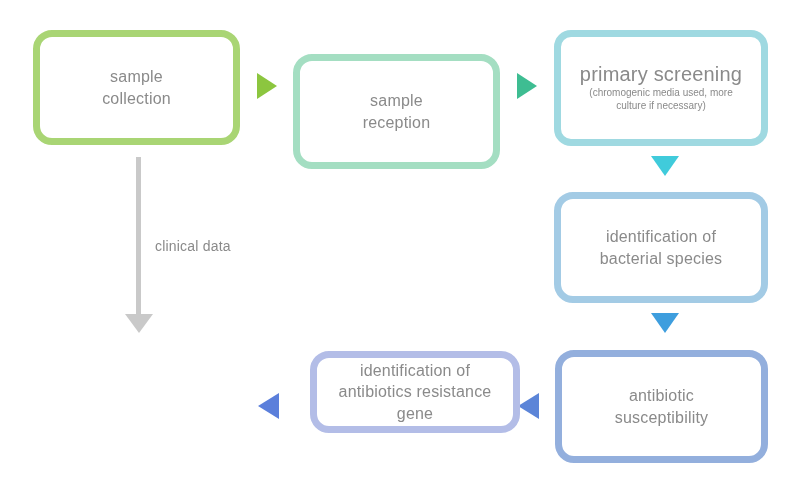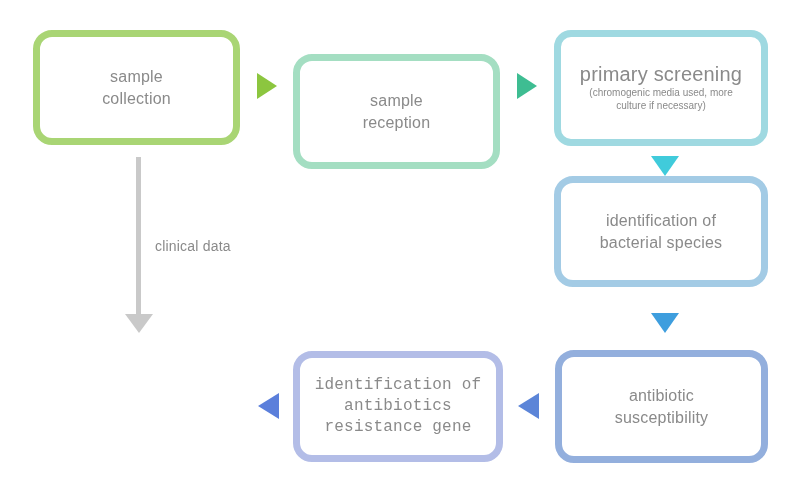--- a/index.html
+++ b/index.html
@@ -101,36 +101,36 @@
 
   <div class="tri tri-right" style="left: 517px; top: 73px; --c: #3ebd92;"></div>
 
   <div class="node" style="left: 554px; top: 30px; width: 214px; height: 116px; border-radius: 17px; --c: #9fd9e1;">
     <span class="title">primary screening</span>
     <span class="sublabel">(chromogenic media used, more culture if necessary)</span>
   </div>
 
   <div class="tri tri-down" style="left: 651px; top: 156px; --c: #40cbdb;"></div>
 
-  <div class="node" style="left: 554px; top: 176px; width: 214px; height: 111px; --c: #a3cbe5;">
+  <div class="node" style="left: 554px; top: 192px; width: 214px; height: 111px; --c: #a3cbe5;">
     <span class="label" style="max-width:165px;">identification of bacterial species</span>
   </div>
 
   <div class="tri tri-down" style="left: 651px; top: 313px; --c: #3e9ede;"></div>
 
   <div class="connector-line" style="--c: #c9c9c9;"></div>
   <div class="connector-head" style="--c: #c9c9c9;"></div>
   <span class="connector-label">clinical data</span>
 
   <div class="node" style="left: 555px; top: 350px; width: 213px; height: 113px; --c: #93afdd;">
     <span class="label" style="max-width:160px;">antibiotic susceptibility</span>
   </div>
 
   <div class="tri tri-left" style="left: 518px; top: 393px; --c: #5c85d8;"></div>
 
-  <div class="node" style="left: 293px; top: 351px; width: 210px; height: 111px; font-family: Liberation Mono, monospace; --c: #b3bde7;">
+  <div class="node" style="left: 310px; top: 351px; width: 210px; height: 82px; --c: #b3bde7;">
     <span class="label" style="max-width:168px;">identification of antibiotics resistance gene</span>
   </div>
 
   <div class="tri tri-left" style="left: 258px; top: 393px; --c: #5b7fdb;"></div>
 
 
 </div>
 
 </body></html>

